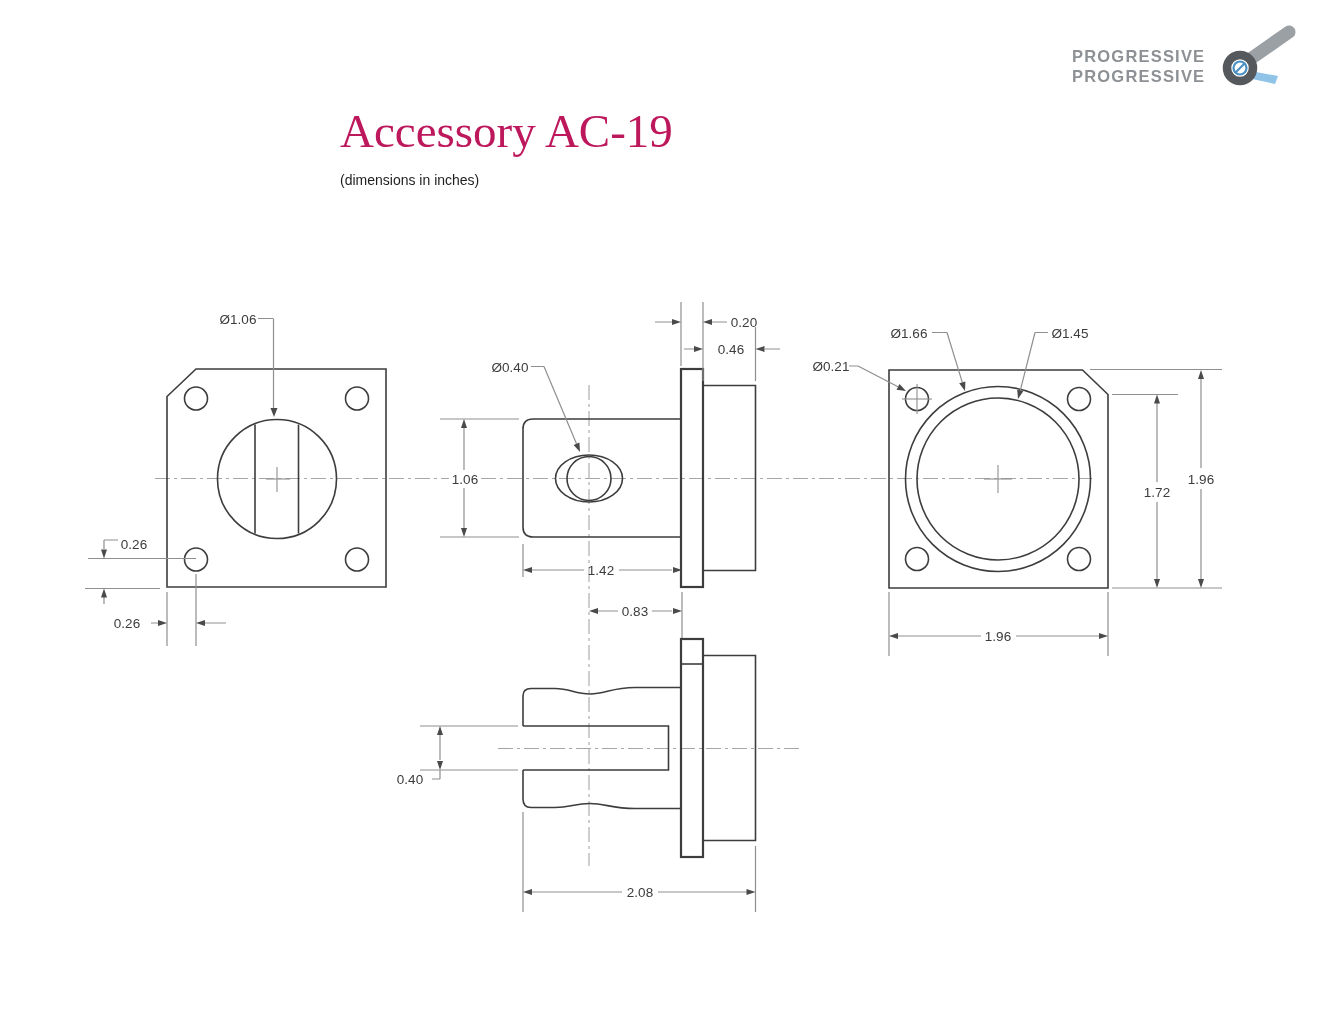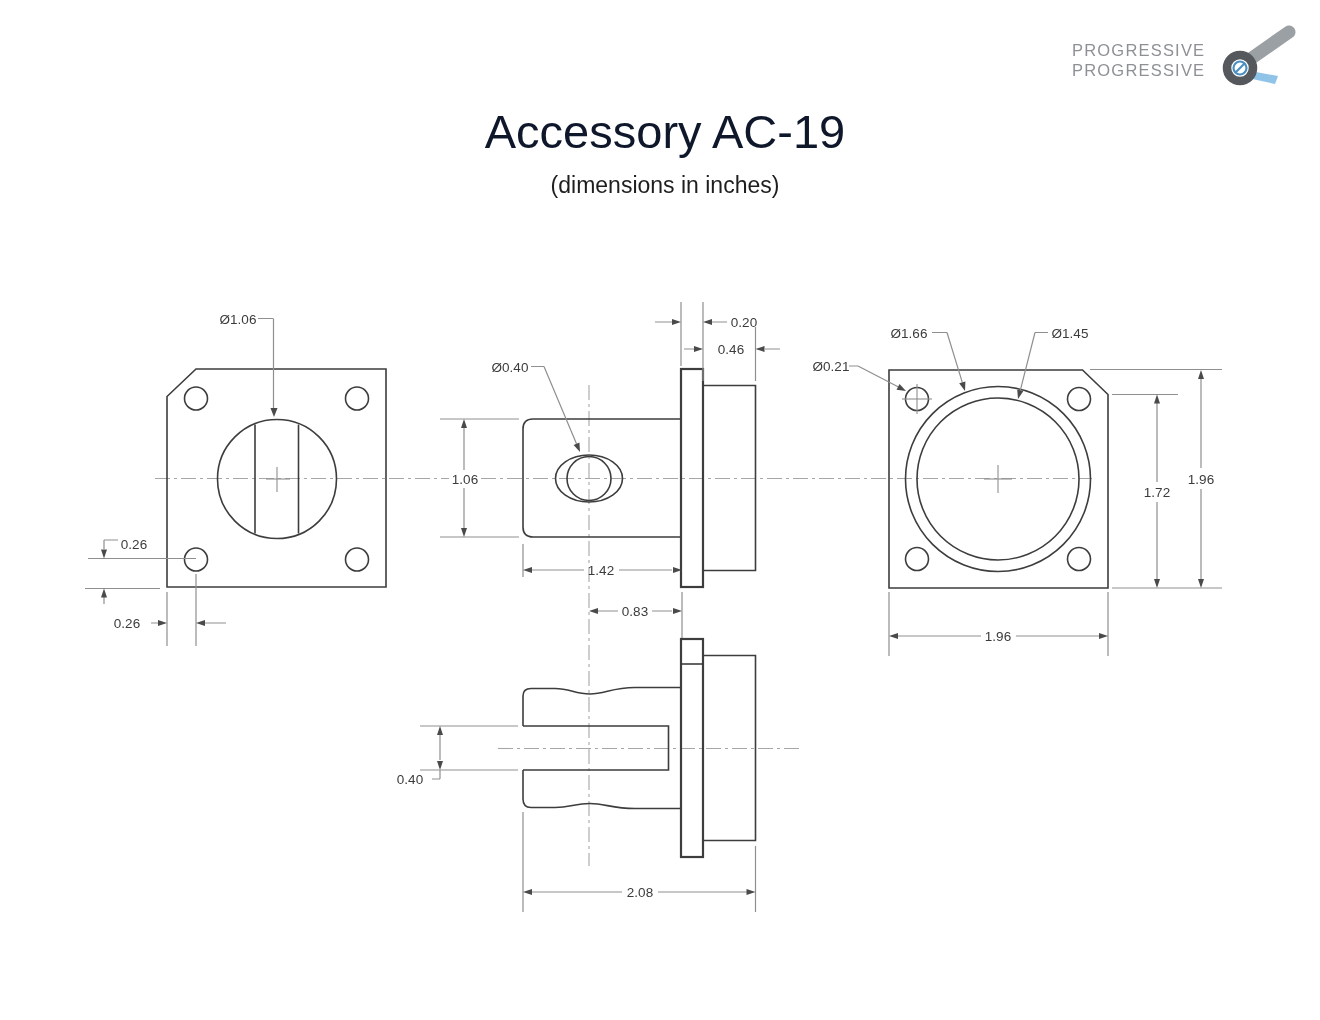--- a/index.html
+++ b/index.html
@@ -1,22 +1,22 @@
 <!DOCTYPE html>
 <html><head>
 <meta charset="utf-8">
 <style>
   html,body{margin:0;padding:0;background:#ffffff;}
   #canvas{position:relative;width:1320px;height:1020px;background:#ffffff;overflow:hidden;
           font-family:"Liberation Sans",sans-serif;}
-  .title{position:absolute;left:340px;top:104px;width:650px;text-align:center;
-         font-size:47px;color:#0f172a;letter-spacing:0px;}
-  .subtitle{position:absolute;left:340px;top:172px;width:650px;text-align:center;
-            font-size:23px;color:#1e1e1e;}
-  .logo-text{position:absolute;left:1072px;top:40px;font-weight:normal;font-size:16.5px;
+  .title{position:absolute;left:340px;top:104px;width:650px;text-align:left;
+         font-size:47px;color:#be185d;letter-spacing:0px;font-family:Liberation Serif, serif;}
+  .subtitle{position:absolute;left:340px;top:172px;width:650px;
+            font-size:14px;color:#1e1e1e;}
+  .logo-text{position:absolute;left:1072px;top:46px;font-weight:bold;font-size:16.5px;
              line-height:20px;letter-spacing:1.2px;color:#8d9195;}
   .logo-icon{position:absolute;left:1215px;top:20px;}
   svg text{font-family:"Liberation Sans",sans-serif;}
   .pl{stroke:#3d3d3d;stroke-width:1.6;fill:none;}
   .pl2{stroke:#3d3d3d;stroke-width:2.2;fill:none;}
   .dim{stroke:#8f8f8f;stroke-width:1.2;fill:none;}
   .cl{stroke:#a6a6a6;stroke-width:1.1;fill:none;stroke-dasharray:15 4 3 4;}
   .cm{stroke:#8f8f8f;stroke-width:1.1;fill:none;}
   .ah{fill:#4a4a4a;stroke:none;}
   .dt{fill:#3c3c3c;font-size:13.5px;text-anchor:middle;}

